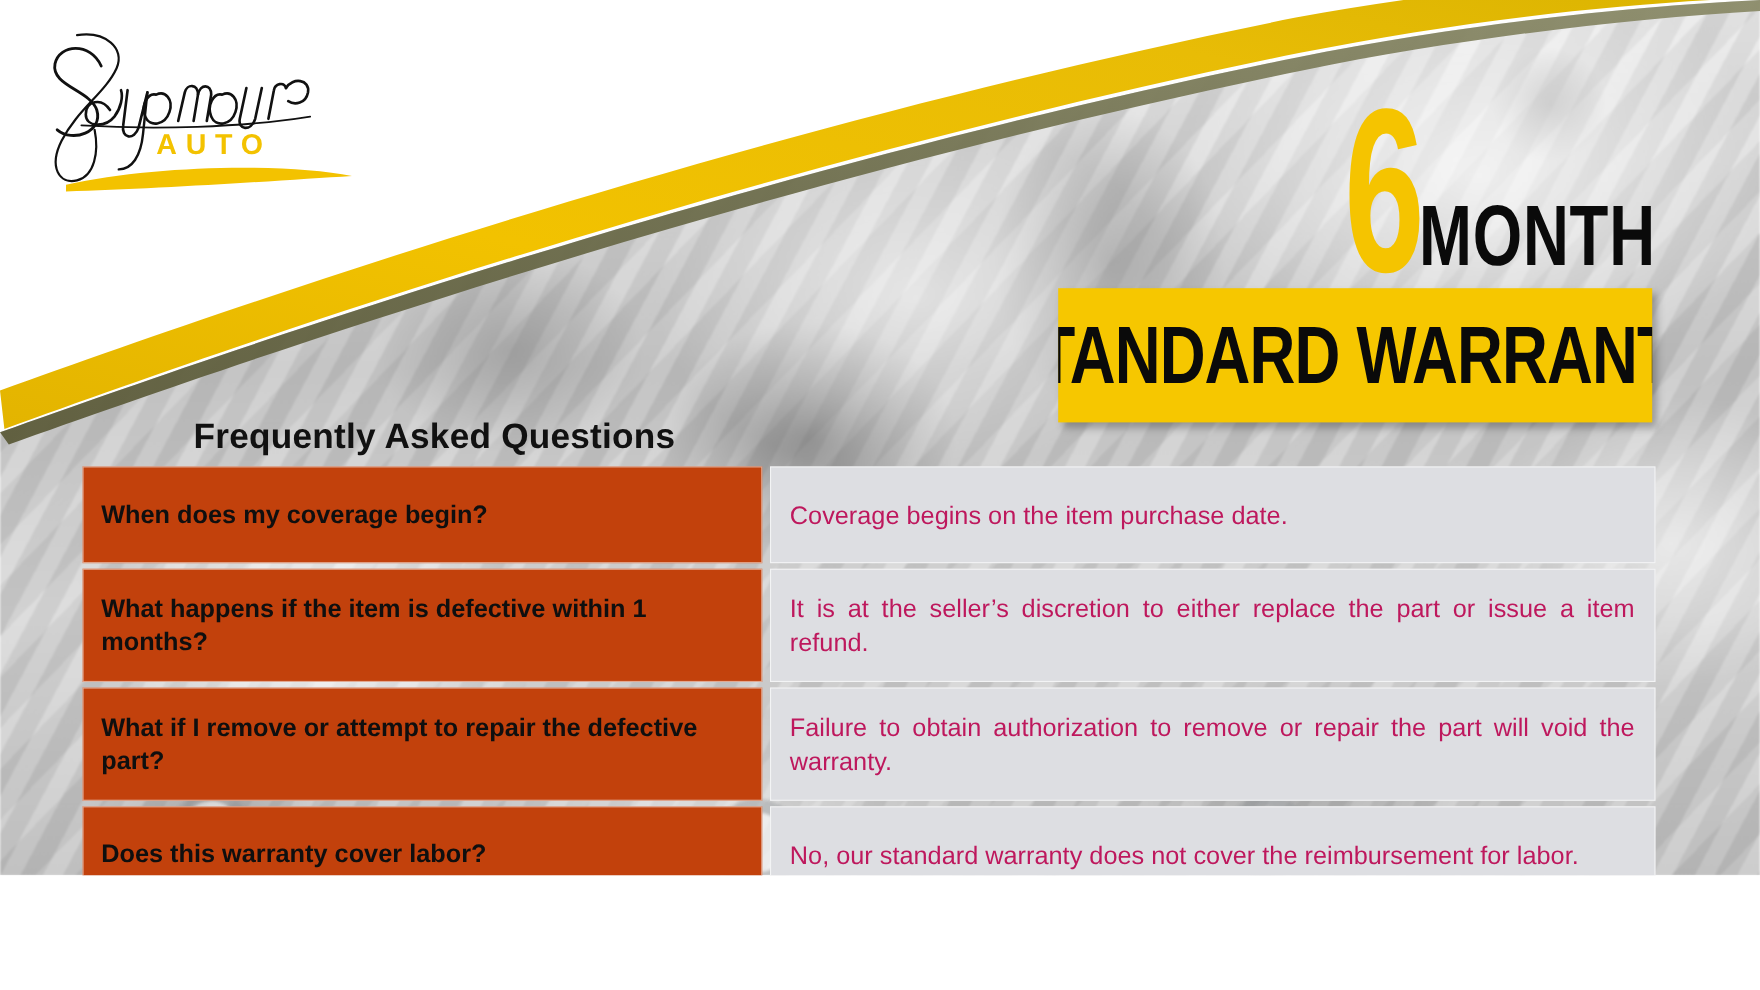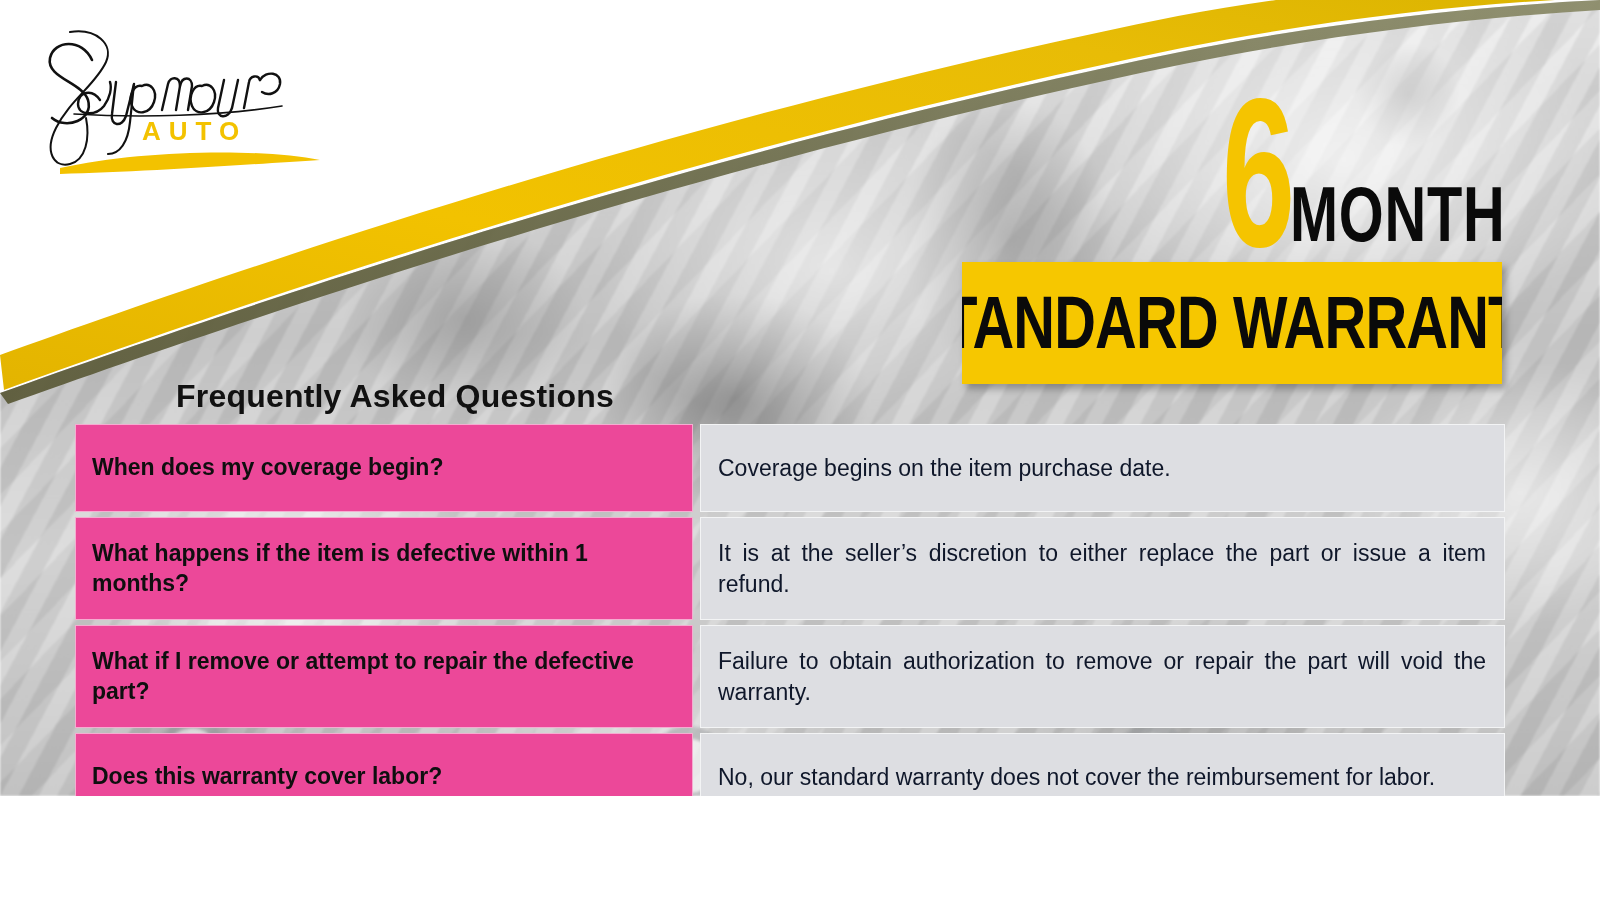--- a/index.html
+++ b/index.html
@@ -172,35 +172,35 @@
   .faq-row {
     display: flex;
     align-items: stretch;
     margin-bottom: 5px;
   }
   .faq-row:last-child { margin-bottom: 0; }
 
   .q-cell {
     width: 618px;
     flex: 0 0 618px;
-    background: #ec4899;
+    background: #c2410c;
     color: #0f0f0f;
     font-size: 23px;
     font-weight: bold;
     line-height: 1.30;
     padding: 0 18px 0 16px;
     display: flex;
     align-items: center;
     box-sizing: border-box;
     border: 1px solid rgba(255,255,255,0.55);
   }
   .a-cell {
     flex: 1 1 auto;
     background: #DDDEE2;
-    color: #0f172a;
+    color: #be185d;
     font-size: 23px;
     font-weight: normal;
     line-height: 1.32;
     padding: 0 18px 0 17px;
     display: flex;
     align-items: center;
     box-sizing: border-box;
     border: 1px solid rgba(255,255,255,0.65);
     margin-left: 7px;
   }

